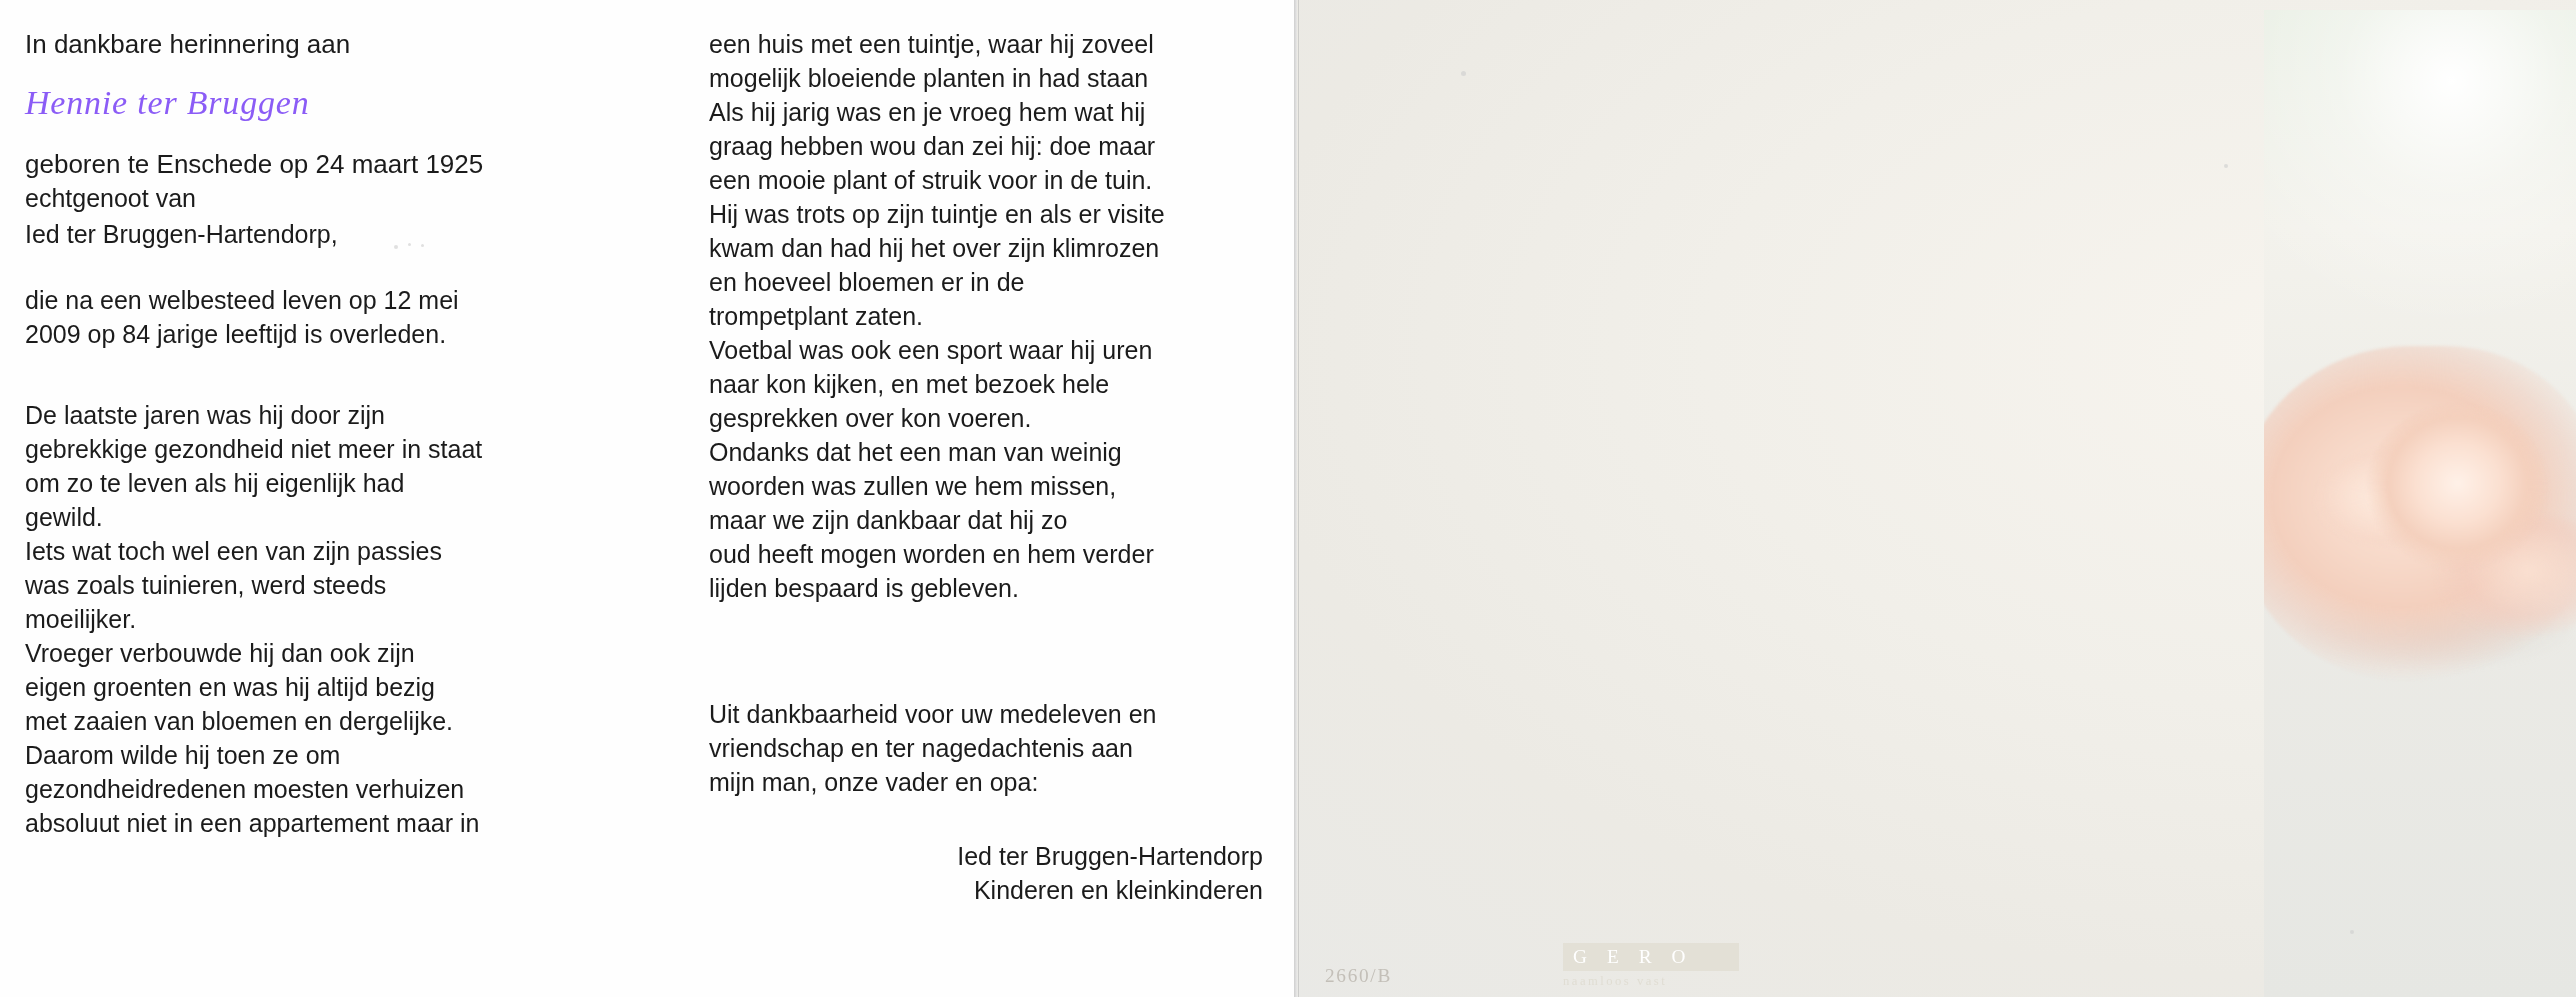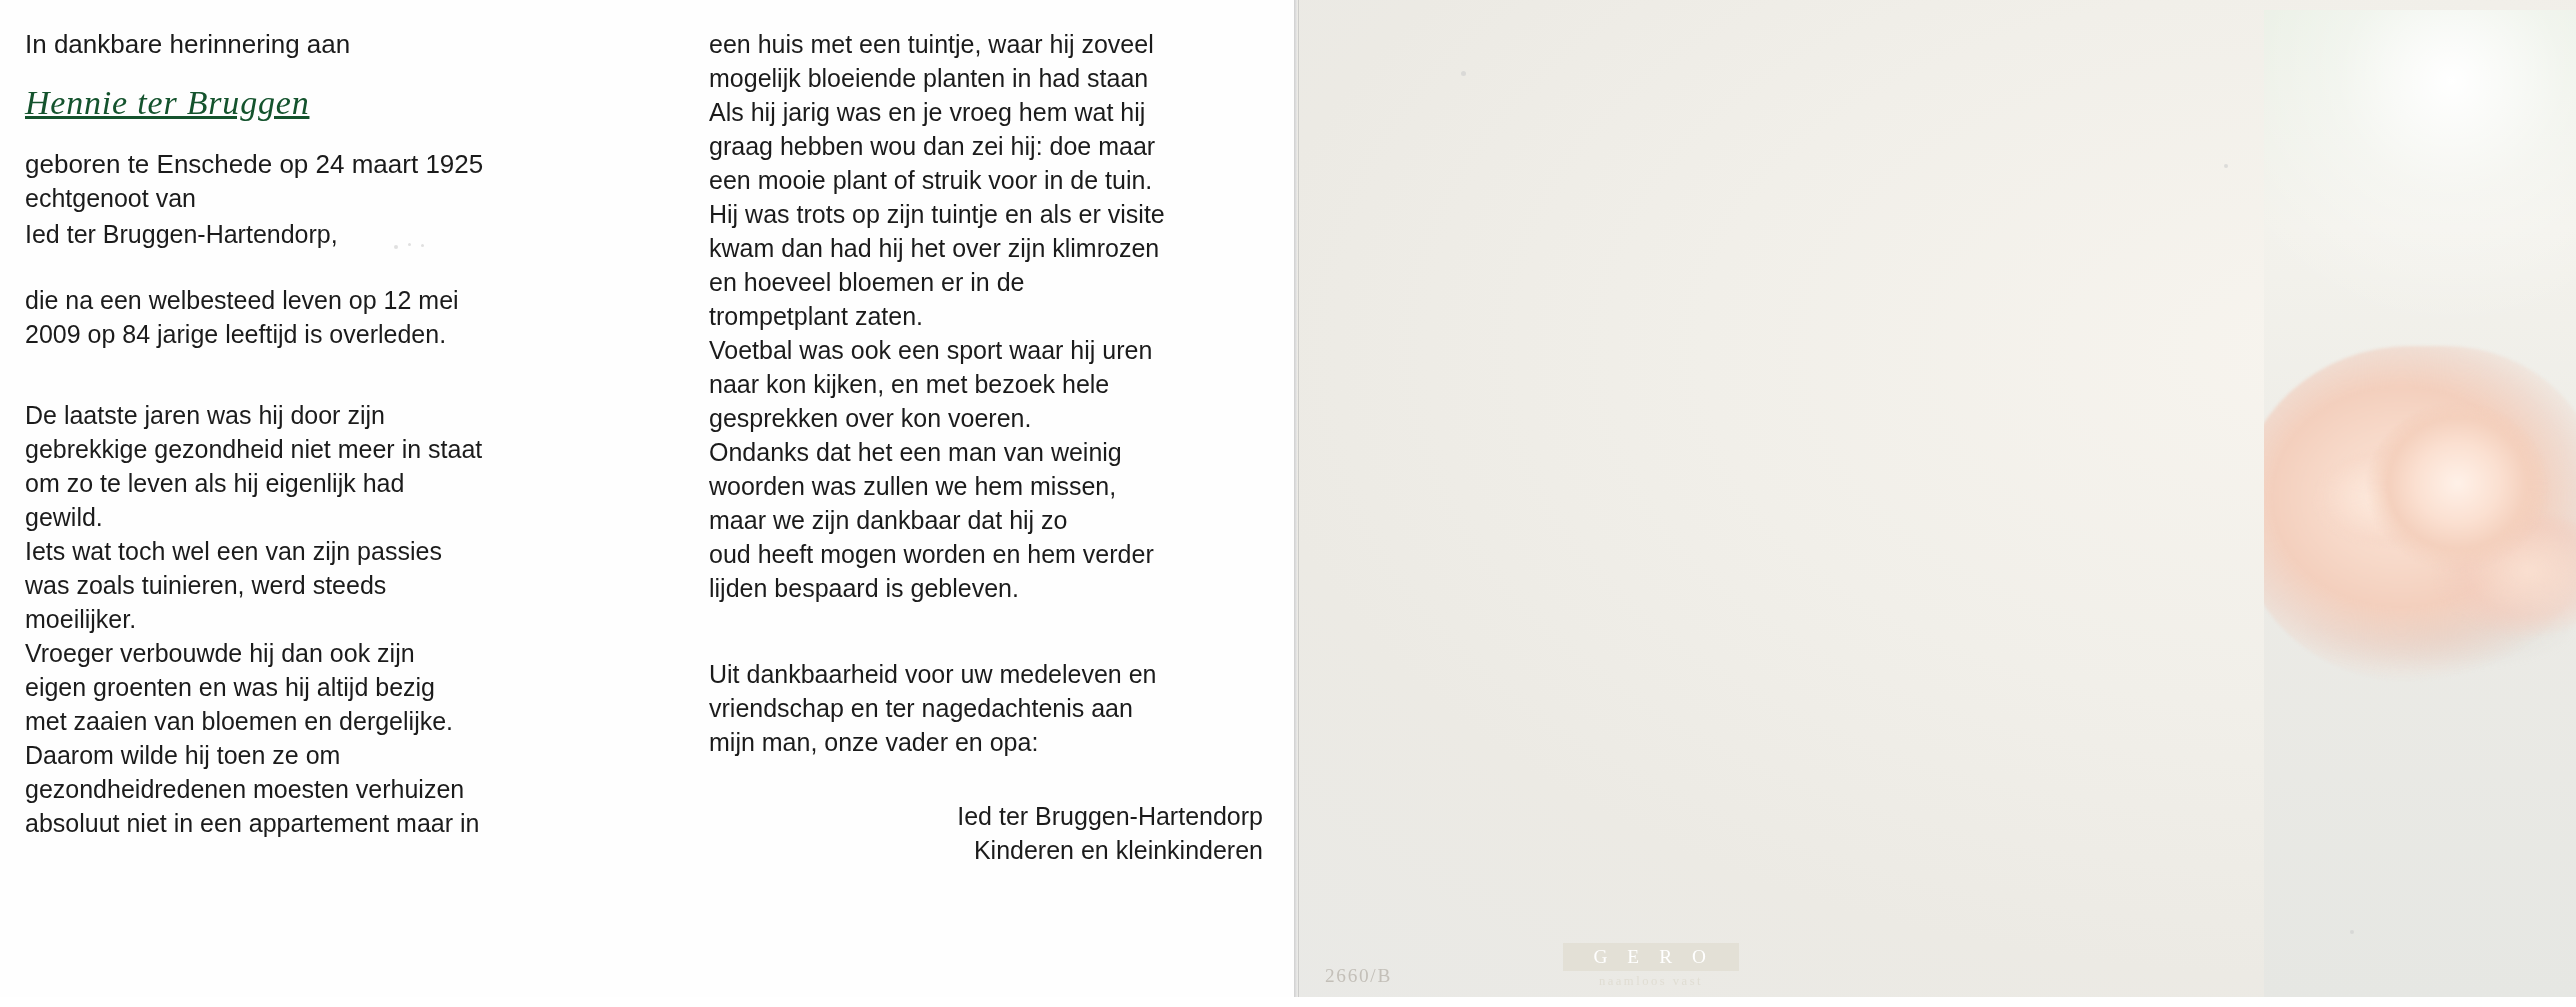--- a/index.html
+++ b/index.html
@@ -66,22 +66,21 @@
     margin-top: 27px;
     font-size: 26px;
   }
 
   .deceased-name {
     margin-top: 25px;
     font-family: "Liberation Serif", serif;
     font-style: italic;
     font-size: 34px;
     letter-spacing: 0.8px;
-    color: #14532d;
-    text-decoration: underline;
+    color: #8b5cf6;
   }
 
   .born {
     margin-top: 27px;
     font-size: 26px;
   }
 
   .spouse-label {
   }
 
@@ -99,21 +98,21 @@
   }
 
   .col-2 .body-top {
     margin-top: 27px;
     text-align: left;
     font-size: 25px;
     line-height: 34px;
   }
 
   .thanks {
-    margin-top: 52px;
+    margin-top: 92px;
     text-align: left;
   }
 
   .signature {
     margin-top: 40px;
     text-align: right;
     padding-left: 76px;
   }
 
   
@@ -245,21 +244,21 @@
     color: #c3bfb8;
     letter-spacing: 1.7px;
     font-family: "Liberation Serif", serif;
   }
 
   .gero {
     position: absolute;
     left: 1563px;
     top: 943px;
     width: 176px;
-    text-align: center;
+    text-align: left;
   }
   .gero-mark {
     display: block;
     background: #e3e0d6;
     color: #ffffff;
     font-size: 19.3px;
     letter-spacing: 7.6px;
     padding: 2.5px 5px 3.4px 10px;
     font-family: "Liberation Serif", serif;
   }

